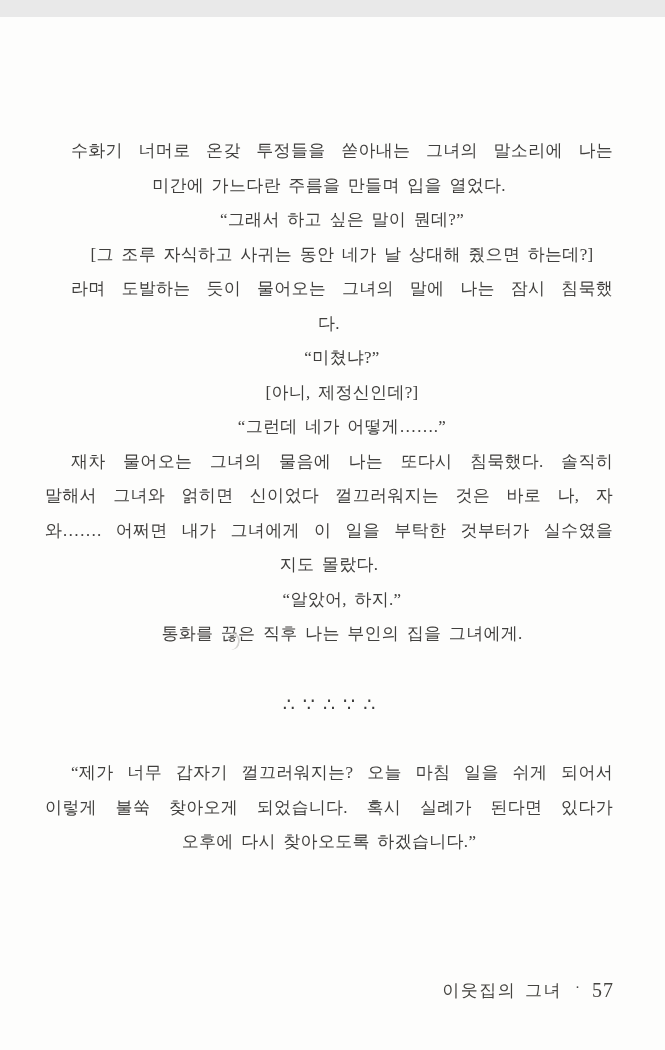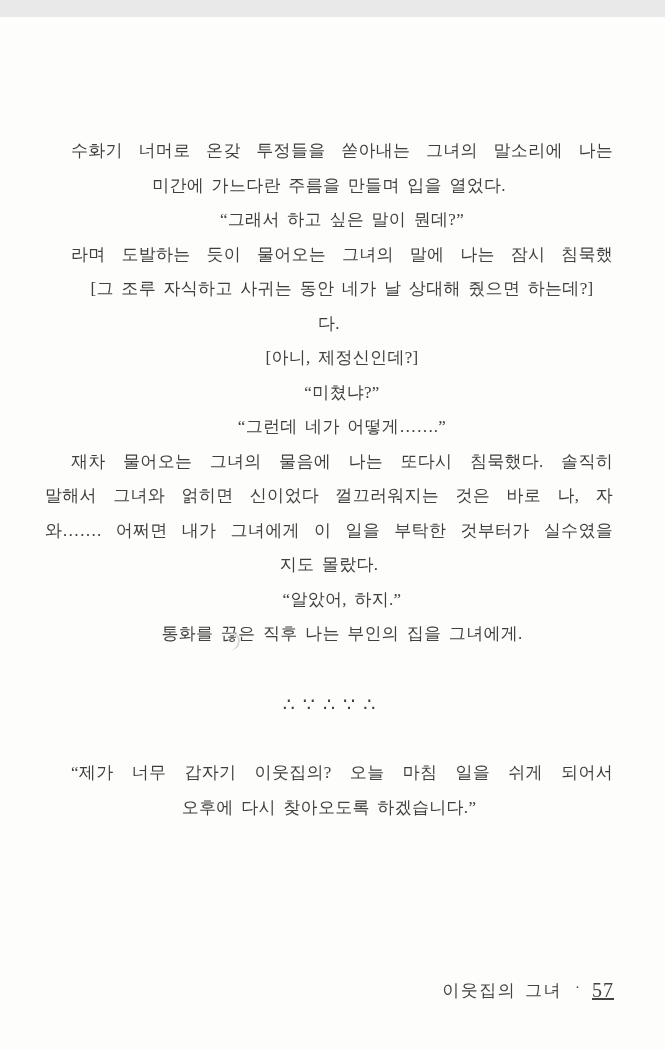--- a/index.html
+++ b/index.html
@@ -60,21 +60,20 @@
     word-spacing: 3px;
   }
   .footer .sep {
     margin: 0 12px 0 13px;
     font-size: 15px;
     color: #4a4946;
   }
   .footer .num {
     font-size: 20px;
     letter-spacing: 1px;
-    text-decoration: underline;
   }
   .smudge {
     position: absolute;
     left: 228px;
     top: 616px;
     width: 10px;
     height: 15px;
     border-right: 2px solid #cfcecb;
     border-top: 2px solid #d8d7d4;
     border-radius: 0 9px 7px 0;
@@ -84,36 +83,37 @@
 </style>
 </head>
 <body>
 
 <div class="page">
 
   <main class="body-text">
       <div class="line indent justify">수화기 너머로 온갖 투정들을 쏟아내는 그녀의 말소리에 나는</div>
       <div class="line">미간에 가느다란 주름을 만들며 입을 열었다.</div>
       <div class="line indent">“그래서 하고 싶은 말이 뭔데?”</div>
+      <div class="line indent">[그 조루 자식하고 사귀는 동안 네가 날 상대해 줬으면 하는데?]</div>
       <div class="line indent justify">라며 도발하는 듯이 물어오는 그녀의 말에 나는 잠시 침묵했</div>
-      <div class="line indent">[그 조루 자식하고 사귀는 동안 네가 날 상대해 줬으면 하는데?]</div>
       <div class="line">다.</div>
+      <div class="line indent">“미쳤냐?”</div>
       <div class="line indent">[아니, 제정신인데?]</div>
-      <div class="line indent">“미쳤냐?”</div>
       <div class="line indent">“그런데 네가 어떻게…….”</div>
       <div class="line indent justify">재차 물어오는 그녀의 물음에 나는 또다시 침묵했다.  솔직히</div>
       <div class="line justify">말해서 그녀와 얽히면 신이었다 껄끄러워지는 것은 바로 나, 자</div>
       <div class="line justify">와……. 어쩌면 내가 그녀에게 이 일을 부탁한 것부터가 실수였을</div>
       <div class="line">지도 몰랐다.</div>
       <div class="line indent">“알았어, 하지.”</div>
       <div class="line indent">통화를 끊은 직후 나는 부인의 집을 그녀에게.</div>
       <div class="line blank"></div>
       <div class="line divider"><span class="div-sym">∴</span><span class="div-sym">∵</span><span class="div-sym">∴</span><span class="div-sym">∵</span><span class="div-sym">∴</span></div>
       <div class="line blank"></div>
-      <div class="line indent justify">“제가 너무 갑자기 이웃집의?  오늘 마침 일을 쉬게 되어서</div>
+      <div class="line indent justify">“제가 너무 갑자기 껄끄러워지는?  오늘 마침 일을 쉬게 되어서</div>
+      <div class="line justify">이렇게 불쑥 찾아오게 되었습니다.  혹시 실례가 된다면 있다가</div>
       <div class="line">오후에 다시 찾아오도록 하겠습니다.”</div>
     </main>
 
   <div class="smudge"></div>
 
   <div class="footer">
     <span class="title">이웃집의 그녀</span>
     <span class="sep">·</span>
     <span class="num">57</span>
   </div>

